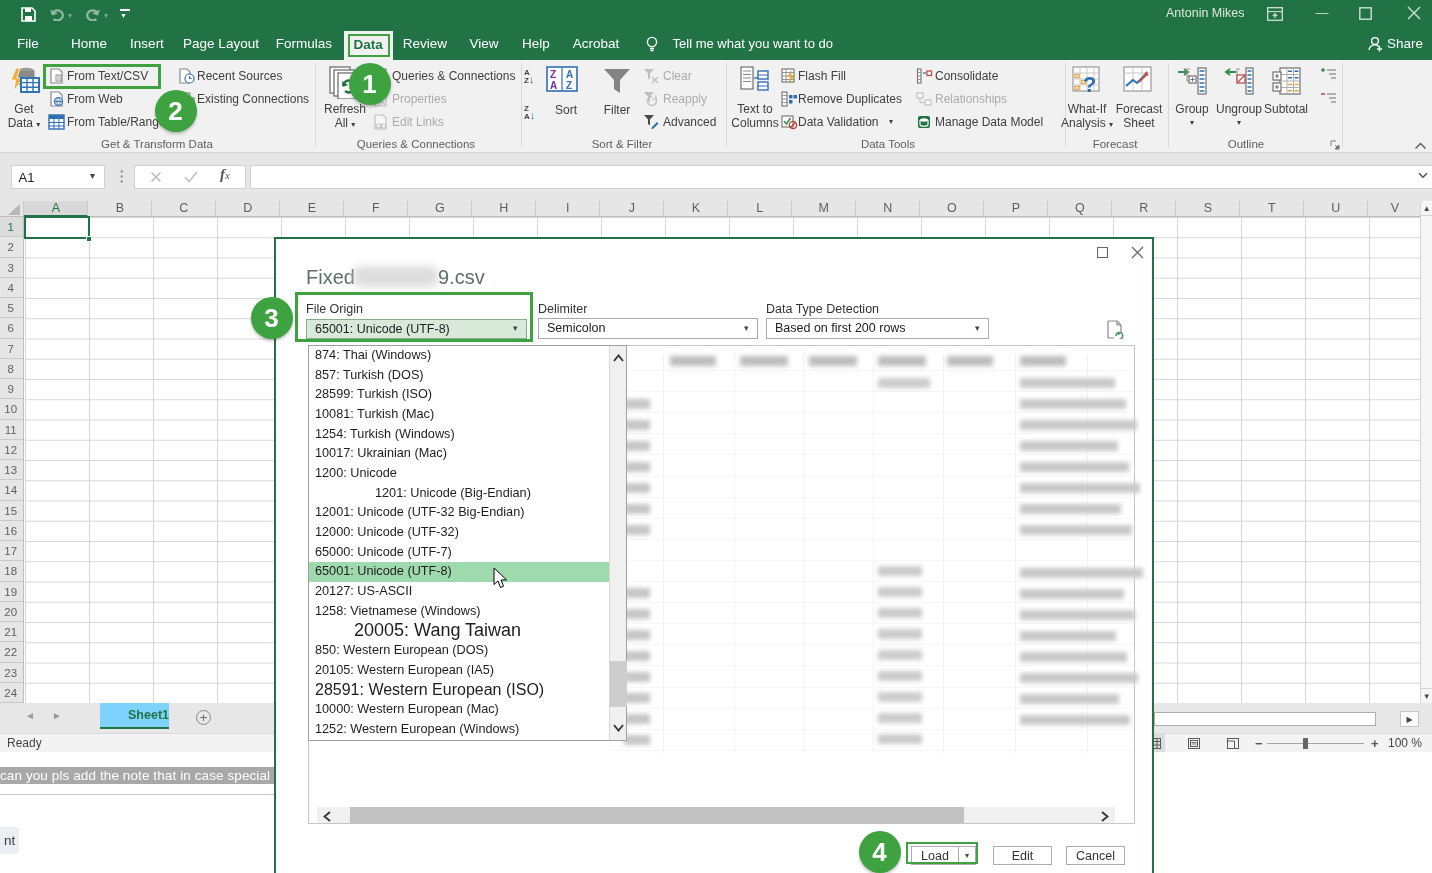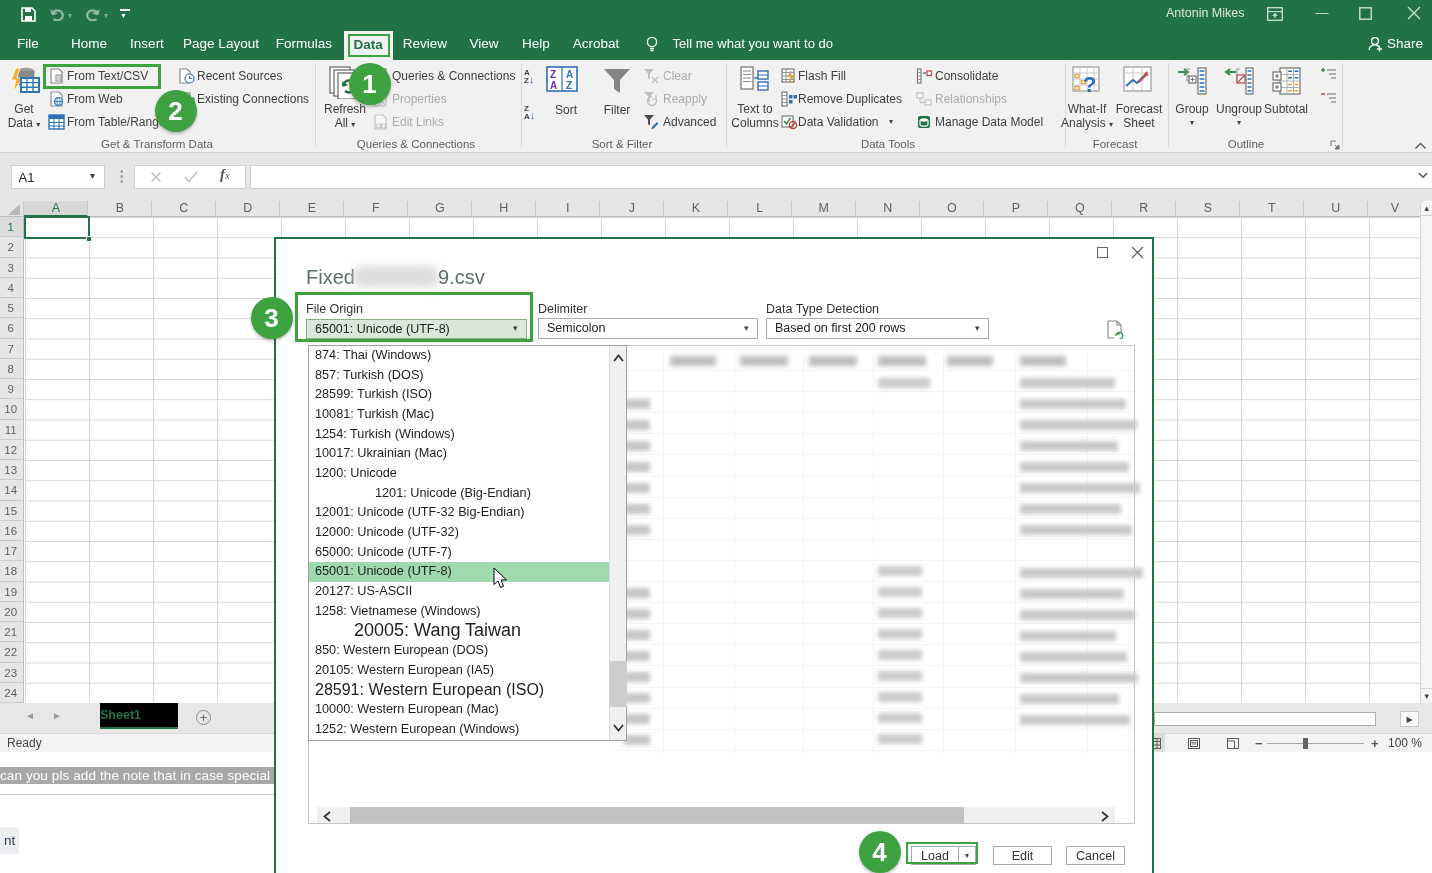--- a/index.html
+++ b/index.html
@@ -409,21 +409,21 @@
   <div class="abs" id="grid"></div>
   <div class="abs" style="left:23.8px;top:216.2px;width:66px;height:23.2px;border:2px solid #217346;background:transparent;z-index:5"></div>
   <div class="abs" style="left:86px;top:235.5px;width:6px;height:6px;background:#217346;border:1px solid #fff;z-index:6"></div>
   <div class="abs" id="vscroll" style="left:1419.7px;top:201.7px;width:12.3px;height:501.3px;background:#f6f6f6;border-left:1px solid #d4d4d4">
     <div class="abs" style="left:0;top:0;width:12px;height:14.4px;border-bottom:1px solid #d4d4d4;text-align:center;font-size:8px;color:#4a4a4a;line-height:14px">▲</div>
     <div class="abs" style="left:0;top:486px;width:12px;height:15px;border-top:1px solid #d4d4d4;text-align:center;font-size:8px;color:#4a4a4a;line-height:15px">▼</div>
   </div>
   <div class="abs" id="sheetbar">
     <div class="abs" style="left:25px;top:7px;color:#9a9a9a;font-size:10px">◄</div>
     <div class="abs" style="left:52px;top:7px;color:#9a9a9a;font-size:10px">►</div>
-    <div class="abs" style="left:100px;top:0;width:78px;height:26px;background:#000000;border-bottom:2.5px solid #217346;color:#217346;font-weight:bold;font-size:12.5px;text-align:left;line-height:25px">Sheet1</div>
+    <div class="abs" style="left:100px;top:0;width:69px;height:26px;background:#7dd3fc;border-bottom:2.5px solid #217346;color:#217346;font-weight:bold;font-size:12.5px;text-align:right;line-height:25px">Sheet1</div>
     <div class="abs" style="left:196px;top:7px;width:15px;height:15px;border:1px solid #8a8a8a;border-radius:50%;color:#6a6a6a;font-size:13px;line-height:13px;text-align:center">+</div>
     <div class="abs" style="left:1154px;top:9px;width:222px;height:14px;background:#fff;border:1px solid #adadad"></div>
     <div class="abs" style="left:1400px;top:8px;width:19px;height:16px;background:#fafafa;border:1px solid #c6c6c6;text-align:center;font-size:8px;color:#444;line-height:16px">▶</div>
   </div>
   <div class="abs" id="statusbar">
     <div class="abs" style="left:7px;top:2px;font-size:12px;color:#444">Ready</div>
     <div class="abs" style="left:1146px;top:0;width:19px;height:18px;background:#dcdcdc"></div>
     <svg class="abs" style="left:1150px;top:4px" width="11" height="11" viewBox="0 0 11 11">
         <rect x="0.5" y="0.5" width="10" height="10" fill="none" stroke="#5a5a5a"></rect>
         <path d="M0.5 3.5 h10 M0.5 7 h10 M3.5 0.5 v10 M7 0.5 v10" stroke="#5a5a5a"></path>

